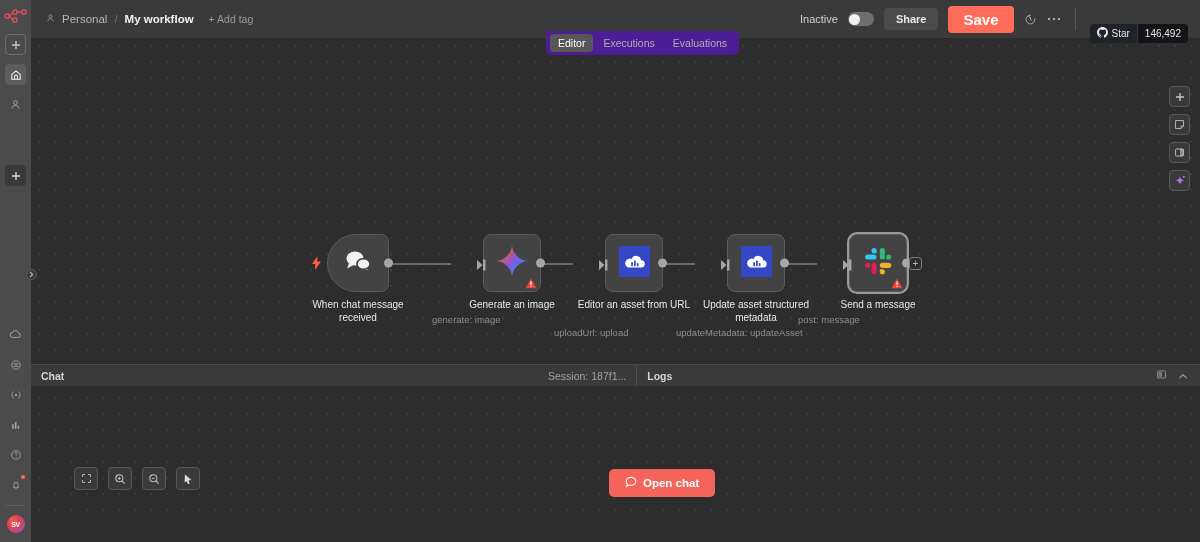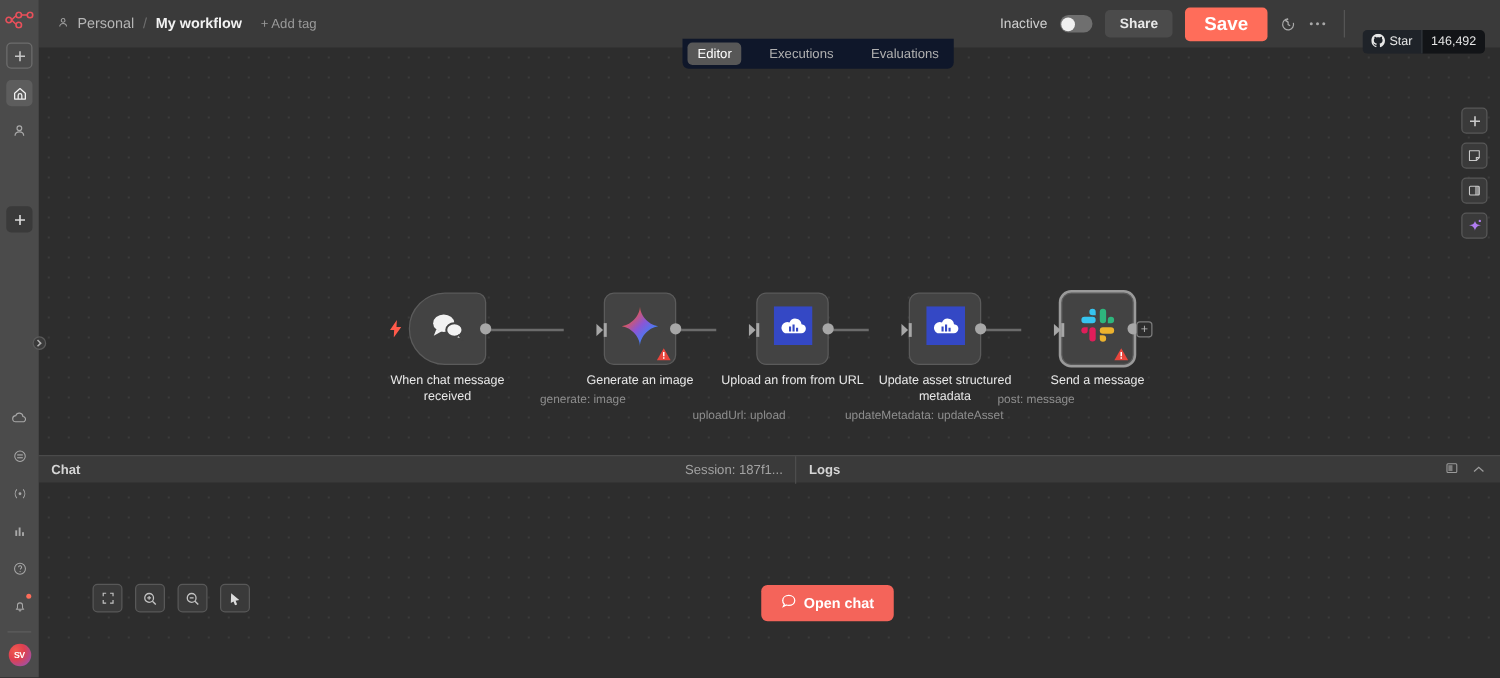--- a/index.html
+++ b/index.html
@@ -87,22 +87,22 @@
   #star-widget {
     display: flex; align-items: center; border-radius: 4px; overflow: hidden;
     font-size: 10px; cursor: pointer; height: 19px; margin-top: 29px;
   }
   #star-left { background: #1f2329; color: #e6e6e6; padding: 0 7px; height: 100%; display: flex; align-items: center; gap: 4px; }
   #star-count { background: #121417; color: #e6e6e6; padding: 0 7px; height: 100%; display: flex; align-items: center; border-left: 1px solid #33383f; }
 
   
   #tabs {
     position: absolute; left: 546px; top: 31px;
-    display: flex; align-items: flex-start; gap: 14px;
-    background: #0f172a; border-radius: 0 0 5px 5px;
+    display: flex; align-items: flex-start; gap: 2px;
+    background: #4c1d95; border-radius: 0 0 5px 5px;
     padding: 3px 4px; z-index: 31;
   }
   .tab {
     font-size: 10.5px; color: #b0b0b0; padding: 3px 8px; border-radius: 4px; cursor: pointer;
   }
   .tab.active { background: #575757; color: #fff; }
 
   
   #canvas {
     position: absolute; left: 31px; top: 38px; width: 1169px; height: 482px;
@@ -440,21 +440,21 @@
           </svg>
         </span>
         <span class="port in-arrow">
           <svg width="9" height="12" viewBox="0 0 9 12">
               <path d="M0 1L5.5 6L0 11Z" fill="#a7a7a7"></path>
               <rect x="6" y="0.5" width="2.4" height="11" fill="#a7a7a7"></rect>
             </svg>
         </span>
         <span class="port out"></span>
       </div>
-      <div class="node-title">Upload an from from URL</div>
+      <div class="node-title">Editor an asset from URL</div>
       <div class="node-sub" style="top:93px">uploadUrl: upload</div>
     </div>
 
     <div class="node" style="left:818px; top:196px;">
       <div class="node-box selected">
         <span>
           <svg width="29" height="29" viewBox="0 0 24 24">
             <path d="M5.1 15.1a2.1 2.1 0 11-2.1-2.1h2.1Z" fill="#e01e5a"></path>
             <path d="M6.2 15.1a2.1 2.1 0 114.2 0v5.3a2.1 2.1 0 11-4.2 0Z" fill="#e01e5a"></path>
             <path d="M8.3 5.1a2.1 2.1 0 112.1-2.1v2.1Z" fill="#36c5f0"></path>

